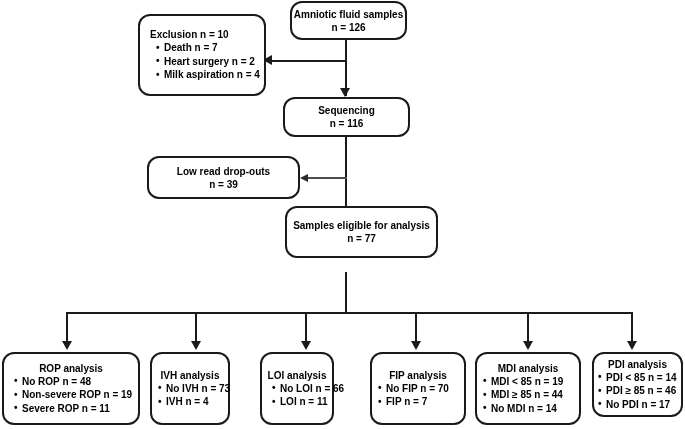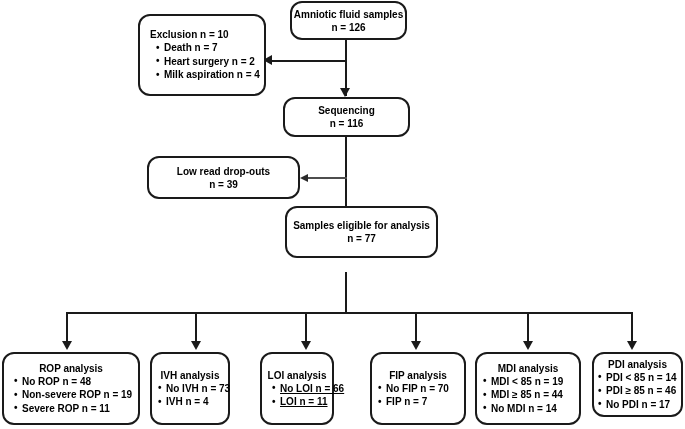--- a/index.html
+++ b/index.html
@@ -190,21 +190,21 @@
   <div class="node" style="left:150px; top:352px; width:80px; height:73px;">
     <div class="title">IVH analysis</div>
     <ul style="padding-left:6px;">
       <li>No IVH n = 73</li>
       <li>IVH n = 4</li>
     </ul>
   </div>
 
   <div class="node" style="left:260px; top:352px; width:74px; height:73px;">
     <div class="title">LOI analysis</div>
-    <ul style="text-decoration:underline;">
+    <ul style="">
       <li>No LOI n = 66</li>
       <li>LOI n = 11</li>
     </ul>
   </div>
 
   <div class="node" style="left:370px; top:352px; width:96px; height:73px;">
     <div class="title">FIP analysis</div>
     <ul style="padding-left:6px;">
       <li>No FIP n = 70</li>
       <li>FIP n = 7</li>

